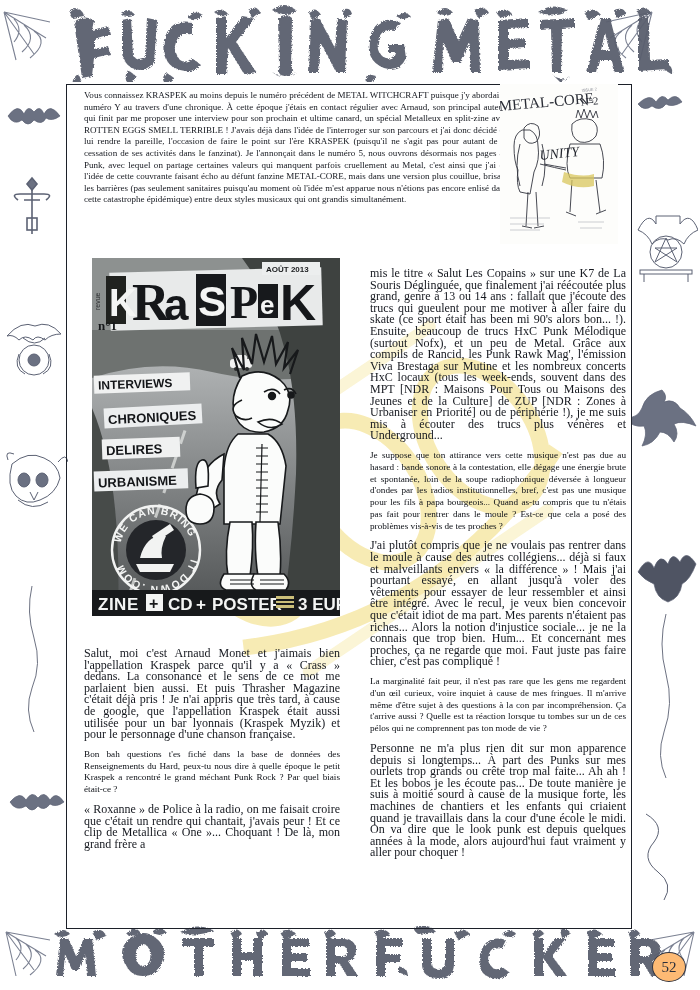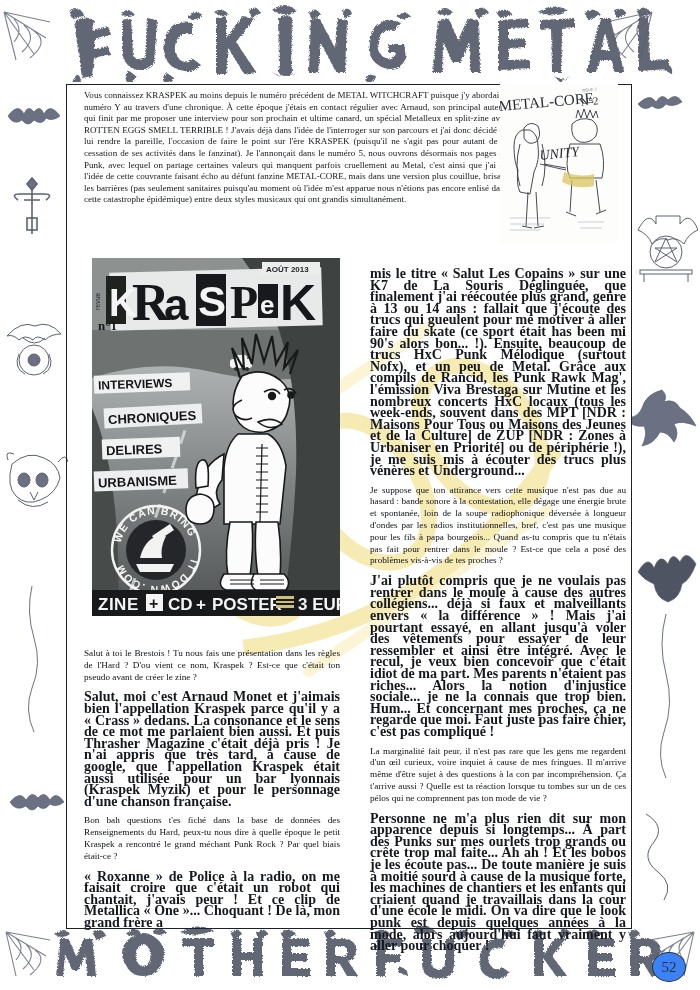--- a/index.html
+++ b/index.html
@@ -29,21 +29,21 @@
   .banner-top { top:4px; height:78px; }
   .banner-bottom { top:926px; height:62px; }
   .banner svg { width:100%; height:100%; display:block; }
 
   .page-number {
     position:absolute; right:14px; top:952px;
     width:34px; height:30px; z-index:6;
     border:1.4px solid #2f3340; border-radius:50%;
     display:flex; align-items:center; justify-content:center;
     font-family:"Liberation Serif", serif;
-    font-size:15px; color:#2b2f3a; background:#3b82f6;
+    font-size:15px; color:#2b2f3a; background:#fdba74;
   }
 
   
   .margin-art { position:absolute; top:86px; width:66px; height:840px; z-index:3; }
   .margin-left  { left:2px; }
   .margin-right { right:2px; }
   .margin-art svg { width:100%; height:100%; display:block; }
 
   
   .frame {
@@ -57,26 +57,25 @@
   
   .content {
     position:absolute; left:72px; top:90px;
     width:554px; height:834px;
     z-index:6;
   }
 
   
   p { margin:0 0 8px 12px; }
   .body-text {
-    font-size:14px;
+    font-size:12px;
     line-height:11.6px;
     text-align:justify;
     hyphens:auto;
     color:#15181f;
-    font-weight:bold;
   }
   .q {
     font-weight:normal;
     font-size:9.2px;
     line-height:11.8px;
     text-align:justify;
     color:#0d1016;
   }
 
   
@@ -451,24 +450,23 @@
           <text x="206" y="352" font-family="Liberation Sans, sans-serif" font-weight="bold" font-size="17" fill="#f4f5f4">3 EUROS</text>
         </g>
       </svg>
     </div>
 
     <div class="cols">
 
       <div class="col-left">
 
         <div style="height:380px"></div>
-        <p class="q">Salut à toi le Brestois ! Tu nous fais une présentation dans les règles de l'Hard ? D'ou vient ce nom, Kraspek ? Est-ce que c'était ton pseudo avant de créer le zine ?</p>
         <p class="body-text">Salut, moi c'est Arnaud Monet et j'aimais bien l'appellation Kraspek parce qu'il y a « Crass » dedans. La consonance et le sens de ce mot me parlaient bien aussi. Et puis Thrasher Magazine c'était déjà pris ! Je n'ai appris que très tard, à cause de google, que l'appellation Kraspek était aussi utilisée pour un bar lyonnais (Kraspek Myzik) et pour le personnage d'une chanson française.</p>
         <p class="q">Bon bah questions t'es fiché dans la base de données des Renseignements du Hard, peux-tu nous dire à quelle époque le petit Kraspek a rencontré le grand méchant Punk Rock ? Par quel biais était-ce ?</p>
-        <p class="body-text">« Roxanne » de Police à la radio, on me faisait croire que c'était un robot qui chantait, j'avais peur ! Et ce clip de Metallica « One »... Choquant ! De là, mon grand frère a</p>
+        <p class="body-text">« Roxanne » de Police à la radio, on me faisait croire que c'était un rendre qui chantait, j'avais peur ! Et ce clip de Metallica « One »... Choquant ! De là, mon grand frère a</p>
       </div>
 
       <div class="col-right">
         <p class="body-text">mis le titre « Salut Les Copains » sur une K7 de La Souris Déglinguée, que finalement j'ai réécoutée plus grand, genre à 13 ou 14 ans : fallait que j'écoute des trucs qui gueulent pour me motiver à aller faire du skate (ce sport était has been mi 90's alors bon... !). Ensuite, beaucoup de trucs HxC Punk Mélodique (surtout Nofx), et un peu de Metal. Grâce aux compils de Rancid, les Punk Rawk Mag', l'émission Viva Brestaga sur Mutine et les nombreux concerts HxC locaux (tous les week-ends, souvent dans des MPT [NDR : Maisons Pour Tous ou Maisons des Jeunes et de la Culture] de ZUP [NDR : Zones à Urbaniser en Priorité] ou de périphérie !), je me suis mis à écouter des trucs plus vénères et Underground...</p>
         <p class="q">Je suppose que ton attirance vers cette musique n'est pas due au hasard : bande sonore à la contestation, elle dégage une énergie brute et spontanée, loin de la soupe radiophonique déversée à longueur d'ondes par les radios institutionnelles, bref, c'est pas une musique pour les fils à papa bourgeois... Quand as-tu compris que tu n'étais pas fait pour rentrer dans le moule ? Est-ce que cela a posé des problèmes vis-à-vis de tes proches ?</p>
         <p class="body-text">J'ai plutôt compris que je ne voulais pas rentrer dans le moule à cause des autres collégiens... déjà si faux et malveillants envers « la différence » ! Mais j'ai pourtant essayé, en allant jusqu'à voler des vêtements pour essayer de leur ressembler et ainsi être intégré. Avec le recul, je veux bien concevoir que c'était idiot de ma part. Mes parents n'étaient pas riches... Alors la notion d'injustice sociale... je ne la connais que trop bien. Hum... Et concernant mes proches, ça ne regarde que moi. Faut juste pas faire chier, c'est pas compliqué !</p>
         <p class="q">La marginalité fait peur, il n'est pas rare que les gens me regardent d'un œil curieux, voire inquiet à cause de mes fringues. Il m'arrive même d'être sujet à des questions à la con par incompréhension. Ça t'arrive aussi ? Quelle est ta réaction lorsque tu tombes sur un de ces pélos qui ne comprennent pas ton mode de vie ?</p>
         <p class="body-text">Personne ne m'a plus rien dit sur mon apparence depuis si longtemps... À part des Punks sur mes ourlets trop grands ou crête trop mal faite... Ah ah ! Et les bobos je les écoute pas... De toute manière je suis à moitié sourd à cause de la musique forte, les machines de chantiers et les enfants qui criaient quand je travaillais dans la cour d'une école le midi. On va dire que le look punk est depuis quelques années à la mode, alors aujourd'hui faut vraiment y aller pour choquer !</p>
       </div>
 

